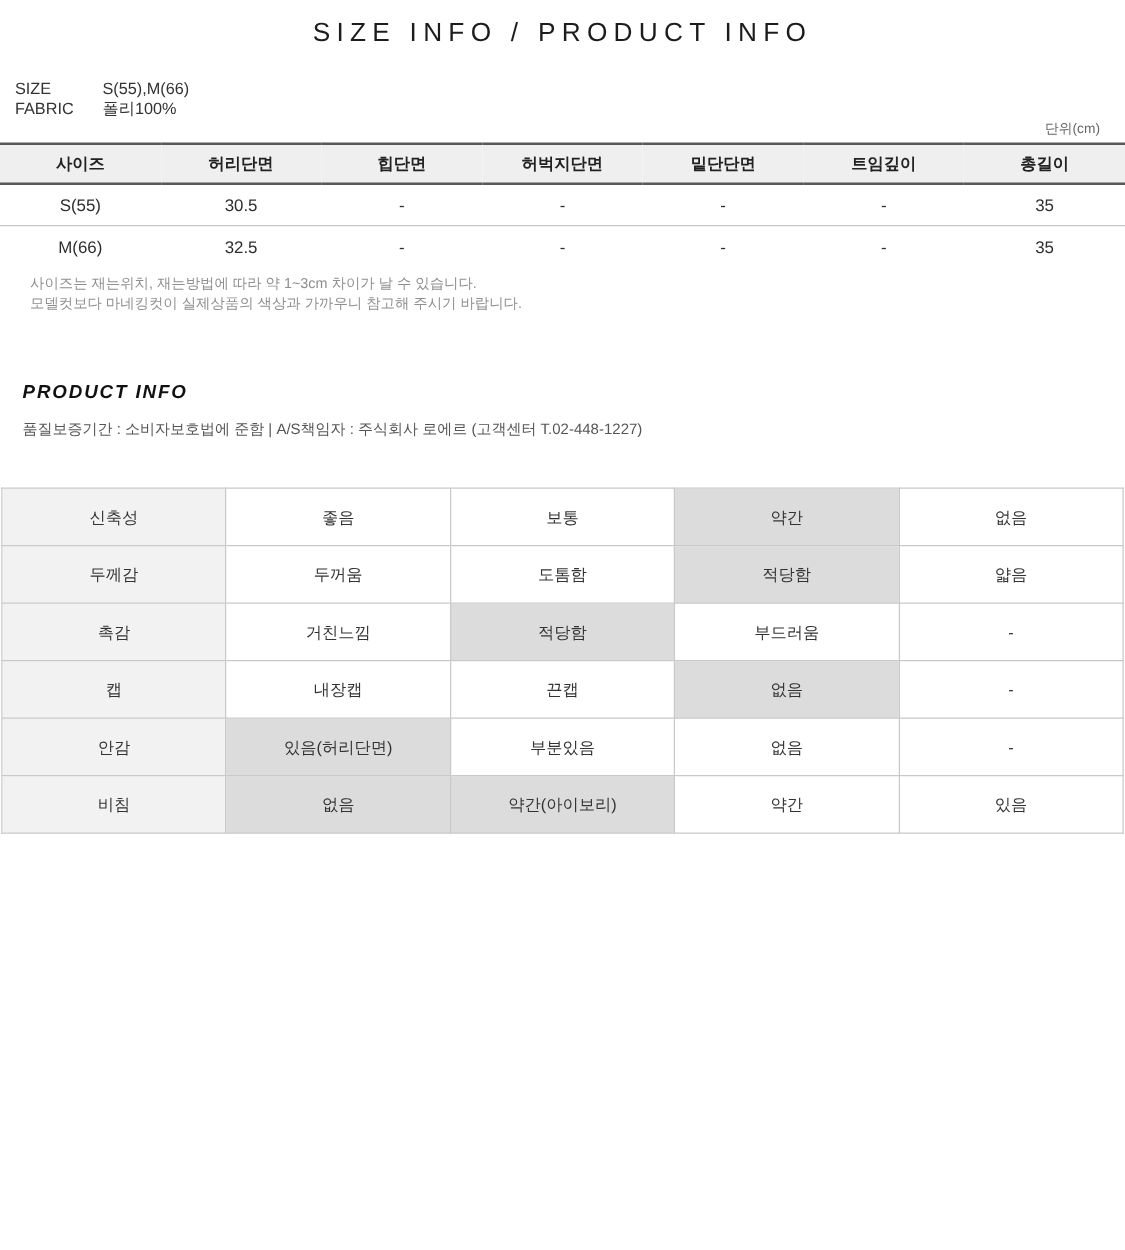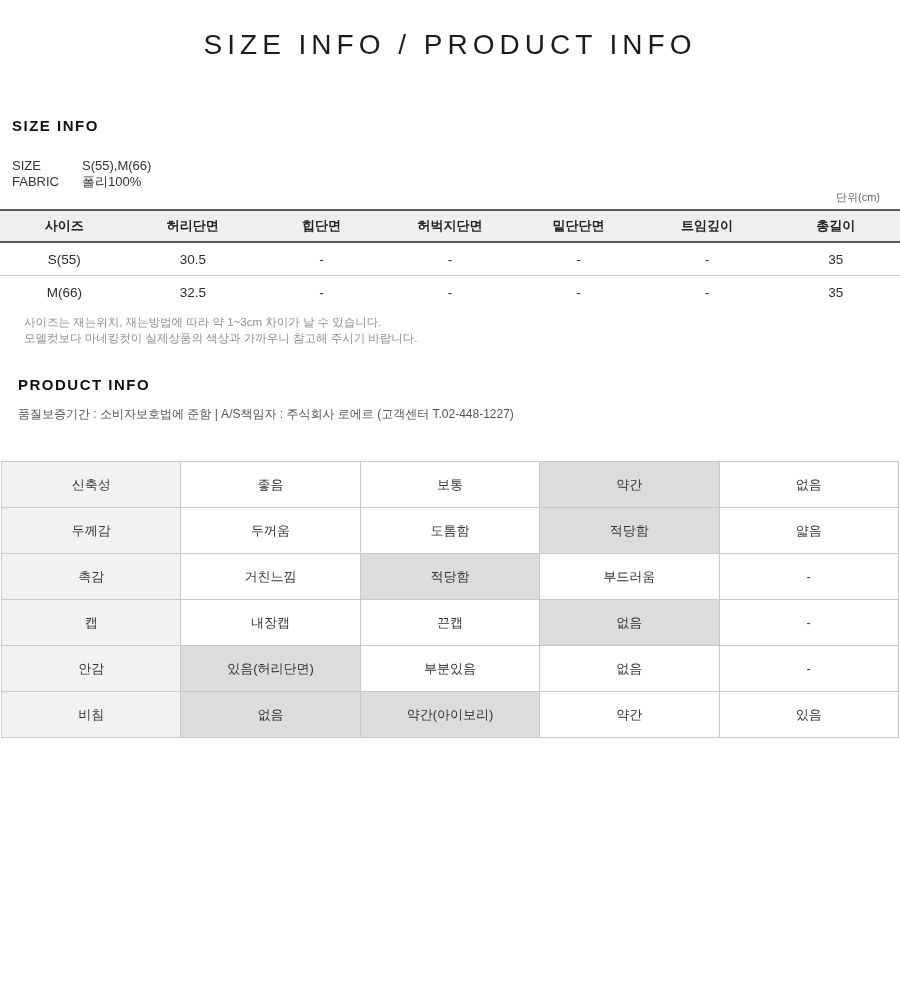--- a/index.html
+++ b/index.html
@@ -6,23 +6,23 @@
   body {
     width: 900px;
     height: 1000px;
     background: #ffffff;
     font-family: "Liberation Sans", "DejaVu Sans", sans-serif;
     color: #333;
     overflow: hidden;
   }
   .main-title {
     margin: 0;
-    padding-top: 29px;
-    text-align: center;
-    font-size: 28px;
+    padding-top: 15px;
+    text-align: center;
+    font-size: 21px;
     font-weight: 400;
     letter-spacing: 5px;
     color: #1c1c1c;
     white-space: nowrap;
   }
   .sec-heading {
     margin: 0;
     font-size: 15px;
     font-weight: bold;
     letter-spacing: 1.5px;
@@ -71,21 +71,21 @@
     line-height: 15.5px;
   }
 
   #laundry-heading { margin: 85px 0 0 18px; }
   .body-lines {
     margin: 13px 0 0 18px;
     font-size: 12px;
     color: #555;
     line-height: 17px;
   }
-  #product-heading { margin: 30px 0 0 18px; }
+  #product-heading { margin: 54px 0 0 18px; font-style: italic; }
   .product-lines { line-height: 16px; }
 
   .spec-table {
     width: 898px;
     margin: 39px auto 0;
     border-collapse: collapse;
     table-layout: fixed;
     padding-left: 48px;
   }
   .spec-table td {
@@ -101,21 +101,20 @@
   .spec-table td.hl { background: var(--hl-bg, #dcdcdc); }
 </style>
 </head>
 <body style="--label-bg: #f2f2f2; --hl-bg: #dcdcdc; --spec-border: #c9c9c9;">
 
 <div class="page">
 
   <h1 class="main-title">SIZE INFO / PRODUCT INFO</h1>
 
   <section>
-    <h2 class="sec-heading" id="size-heading">SIZE INFO</h2>
 
     <div class="meta">
         <div class="meta-row"><span class="meta-label">SIZE</span><span class="meta-value">S(55),M(66)</span></div>
         <div class="meta-row"><span class="meta-label">FABRIC</span><span class="meta-value">폴리100%</span></div>
       </div>
 
     <div class="unit-label">단위(cm)</div>
 
     <table class="size-table">
       <thead>

